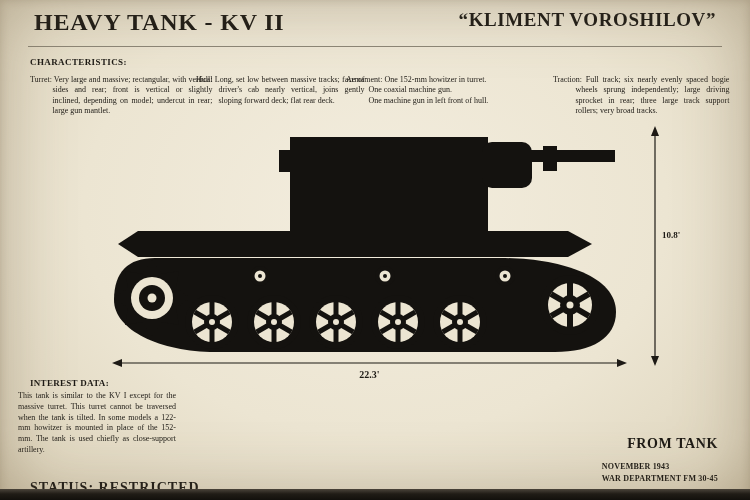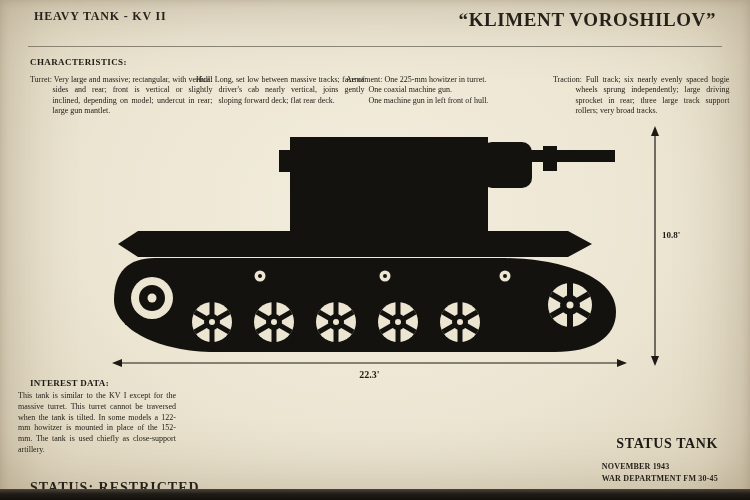--- a/index.html
+++ b/index.html
@@ -5,21 +5,21 @@
   html,body { margin:0; padding:0; background:#d8d2c4; }
   .poster {
     position:relative; width:750px; height:500px; overflow:hidden;
     background: radial-gradient(ellipse at 50% 42%, #f3edde 0%, #ece5d2 55%, #e0d7c0 88%, #d7ccb2 100%);
     font-family:"Liberation Serif", serif; color:#1d1a15;
   }
   .poster::before {
     content:""; position:absolute; inset:0; pointer-events:none; z-index:6;
     box-shadow: inset 0 0 70px rgba(110,92,62,.38), inset 0 0 10px rgba(90,76,50,.22);
   }
-  .title { position:absolute; left:34px; top:9px; font-size:12px; font-weight:bold; letter-spacing:.8px; }
+  .title { position:absolute; left:34px; top:9px; font-size:24px; font-weight:bold; letter-spacing:.8px; }
   .subtitle { position:absolute; right:34px; top:9px; font-size:19px; font-weight:bold; letter-spacing:.6px; }
   .rule { position:absolute; left:28px; right:28px; top:46px; border-top:1px solid #8d8676; }
   .char-heading { position:absolute; left:30px; top:57px; font-size:9px; font-weight:bold; letter-spacing:.4px; }
   .char-col { position:absolute; top:75px; font-size:8px; line-height:1.3; text-align:justify;
               padding-left:2.8em; text-indent:-2.8em; margin:0; }
   .char-col .char-text { white-space:pre-line; }
   .col-1 { left:30px;  width:160px; }
   .col-2 { left:196px; width:146px; }
   .col-3 { left:346px; width:190px; }
   .col-4 { left:553px; width:154px; }
@@ -42,21 +42,21 @@
 <div class="poster">
 
   <div class="title">HEAVY TANK - KV II</div>
   <div class="subtitle">“KLIMENT VOROSHILOV”</div>
   <div class="rule"></div>
 
   <div class="char-heading">CHARACTERISTICS:</div>
 
   <p class="char-col col-2"><span class="char-label">Hull:</span> <span class="char-text">Long, set low between massive tracks; face of driver's cab nearly vertical, joins gently sloping forward deck; flat rear deck.</span></p>
   <p class="char-col col-1"><span class="char-label">Turret:</span> <span class="char-text">Very large and massive; rectangular, with vertical sides and rear; front is vertical or slightly inclined, depending on model; undercut in rear; large gun mantlet.</span></p>
-  <p class="char-col col-3"><span class="char-label">Armament:</span> <span class="char-text">One 225-mm howitzer in turret.
+  <p class="char-col col-3"><span class="char-label">Armament:</span> <span class="char-text">One 152-mm howitzer in turret.
 One coaxial machine gun.
 One machine gun in left front of hull.</span></p>
   <p class="char-col col-4"><span class="char-label">Traction:</span> <span class="char-text">Full track; six nearly evenly spaced bogie wheels sprung independently; large driving sprocket in rear; three large track support rollers; very broad tracks.</span></p>
 
   <svg class="tank-svg" width="540" height="245" viewBox="0 0 540 245">
     <defs>
       <g id="rw">
         <circle r="27" fill="#14120f"></circle>
         <circle r="20" fill="#ece5d2"></circle>
         <g stroke="#14120f" stroke-width="5">
@@ -123,20 +123,20 @@
     <line x1="8" y1="7" x2="507" y2="7" stroke="#1d1a15" stroke-width="1.2"></line>
     <polygon points="0,7 10,3 10,11" fill="#1d1a15"></polygon>
     <polygon points="515,7 505,3 505,11" fill="#1d1a15"></polygon>
   </svg>
   <div class="dim-h-label">22.3'</div>
 
   <div class="interest-heading">INTEREST DATA:</div>
   <p class="interest-text">This tank is similar to the KV I except for the massive turret. This turret cannot be traversed when the tank is tilted. In some models a 122-mm howitzer is mounted in place of the 152-mm. The tank is used chiefly as close-support artillery.</p>
 
   <div class="status">STATUS: RESTRICTED</div>
-  <div class="type-label">STATUS TANK</div>
+  <div class="type-label">FROM TANK</div>
   <div class="credits">
     <div>NOVEMBER 1943</div>
     <div>WAR DEPARTMENT FM 30-45</div>
   </div>
 
   <div class="bottom-edge"></div>
 </div>
 
 </body></html>

